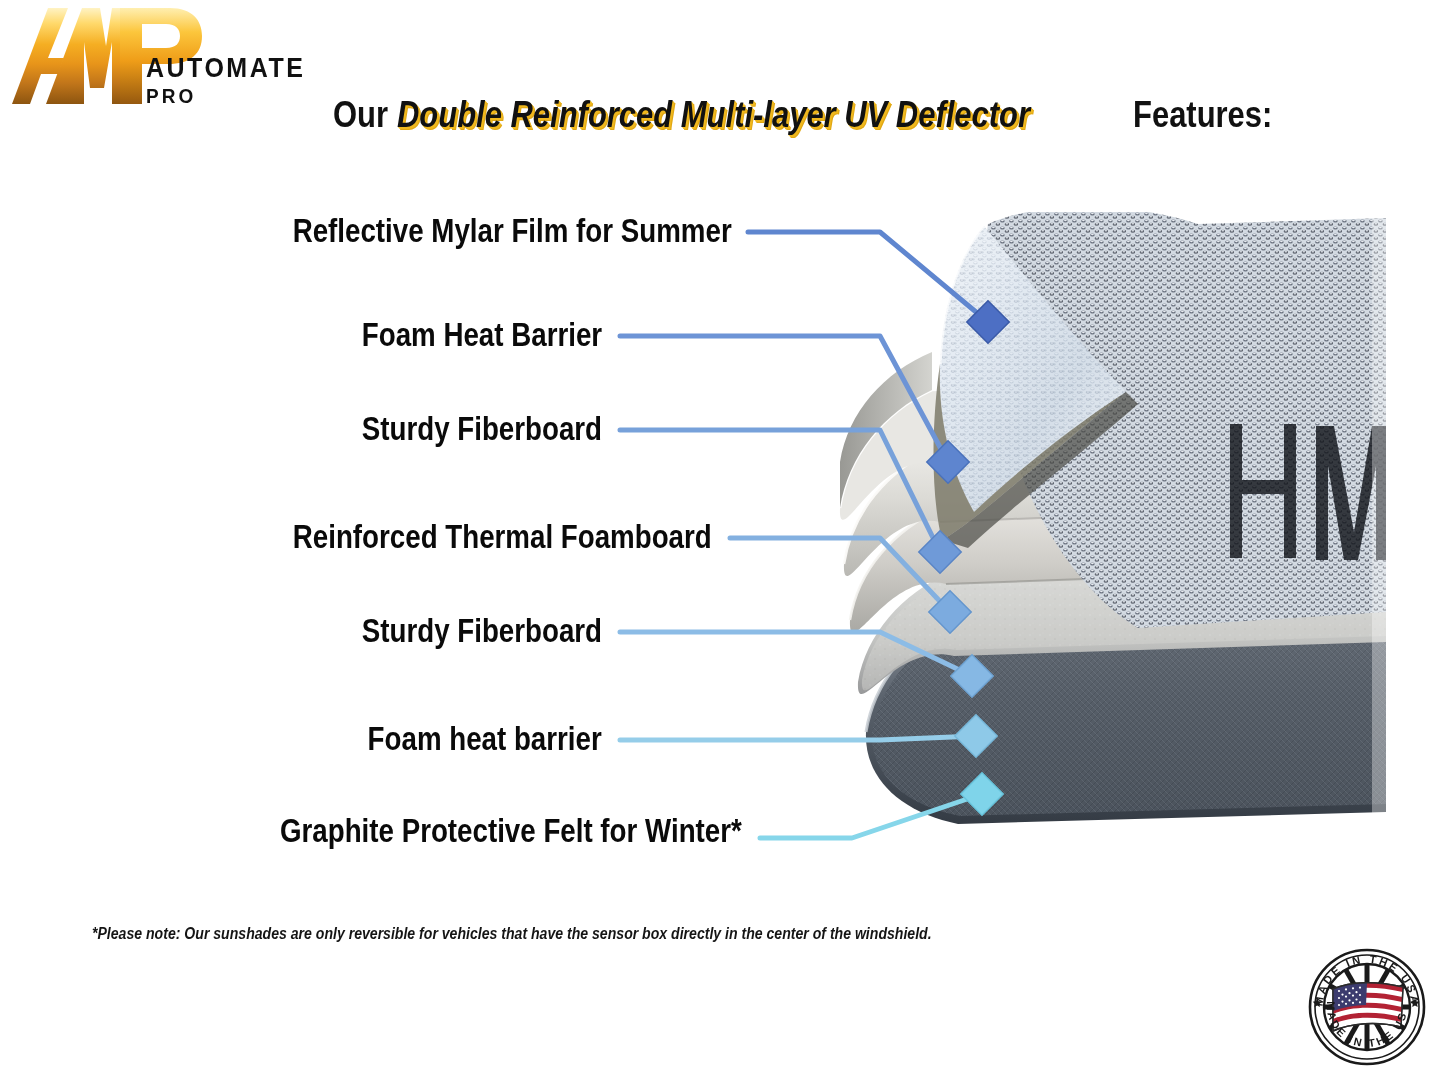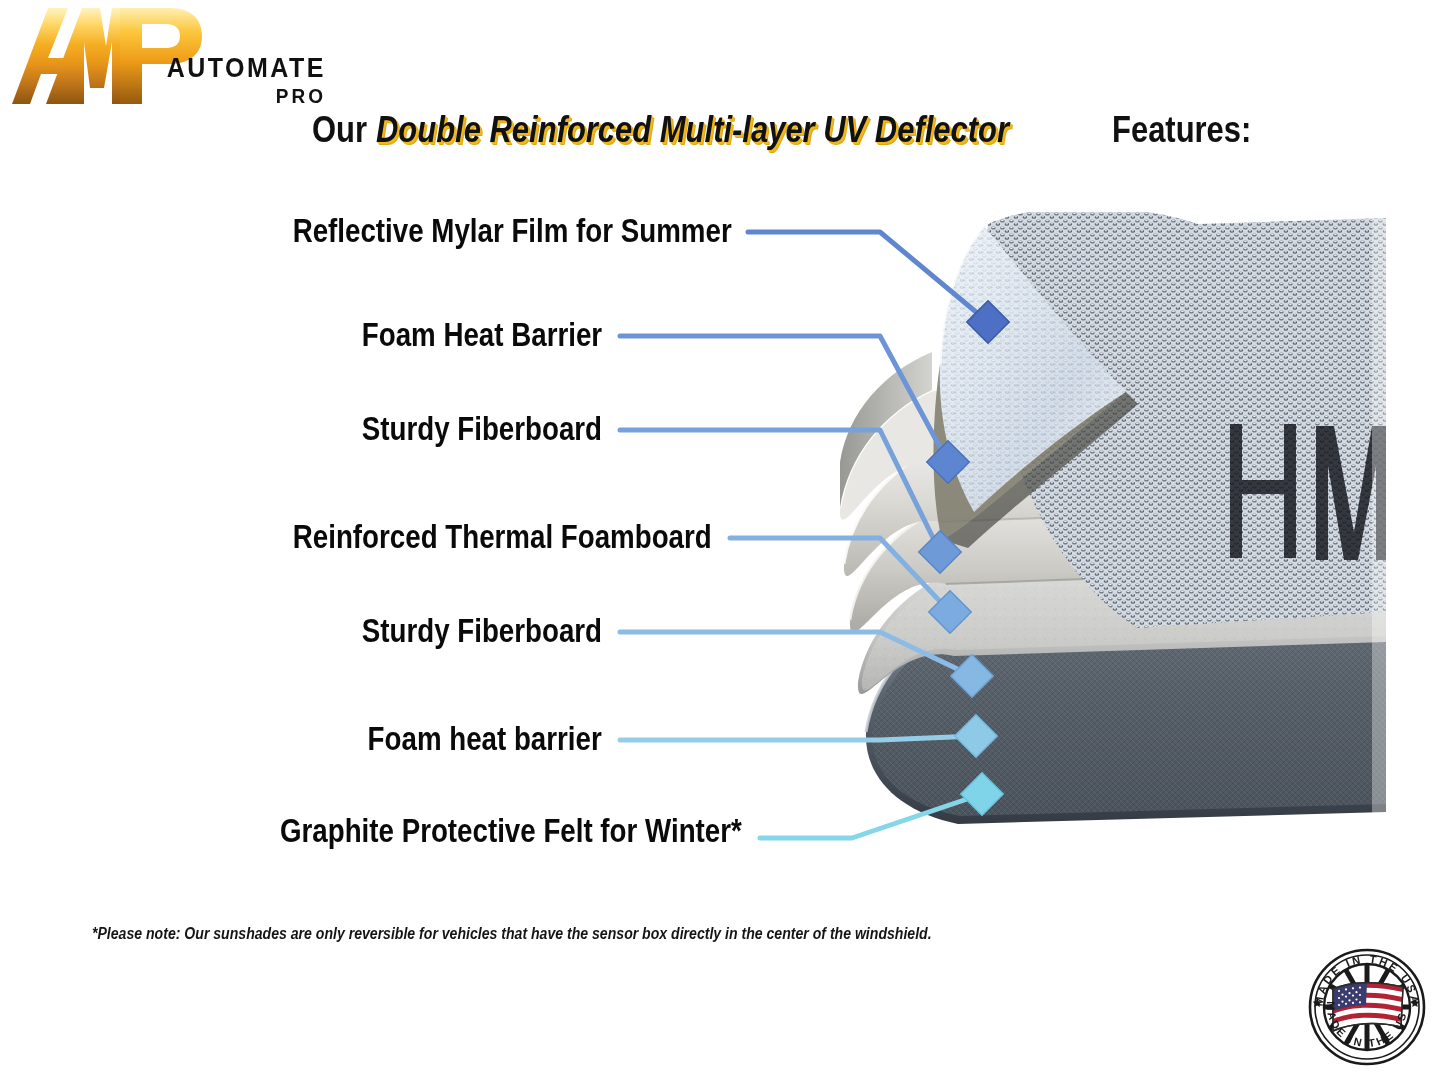--- a/index.html
+++ b/index.html
@@ -18,21 +18,20 @@
     overflow: hidden;
   }
 
   
   #logo {
     position: absolute;
     left: 8px;
     top: 2px;
     width: 320px;
     height: 120px;
-    text-align: right;
   }
   #logo-mark {
     position: absolute;
     left: 0;
     top: 0;
     width: 200px;
     height: 110px;
   }
   #logo-wordmark {
     position: absolute;
@@ -56,26 +55,25 @@
   }
   #logo-pro {
     font-size: 19px;
     letter-spacing: 3px;
     margin-top: 7px;
   }
 
   
   #header {
     position: absolute;
-    left: 312px;
+    left: 333px;
     top: 94px;
     width: 790px;
     height: 46px;
     white-space: nowrap;
-    margin-top: 15px;
   }
   .hdr-seg {
     font-family: "Liberation Sans", sans-serif;
     font-weight: bold;
     font-size: 36px;
     color: #111111;
     transform: scaleX(0.86);
     display: inline-block;
     transform-origin: left center;
     vertical-align: baseline;

